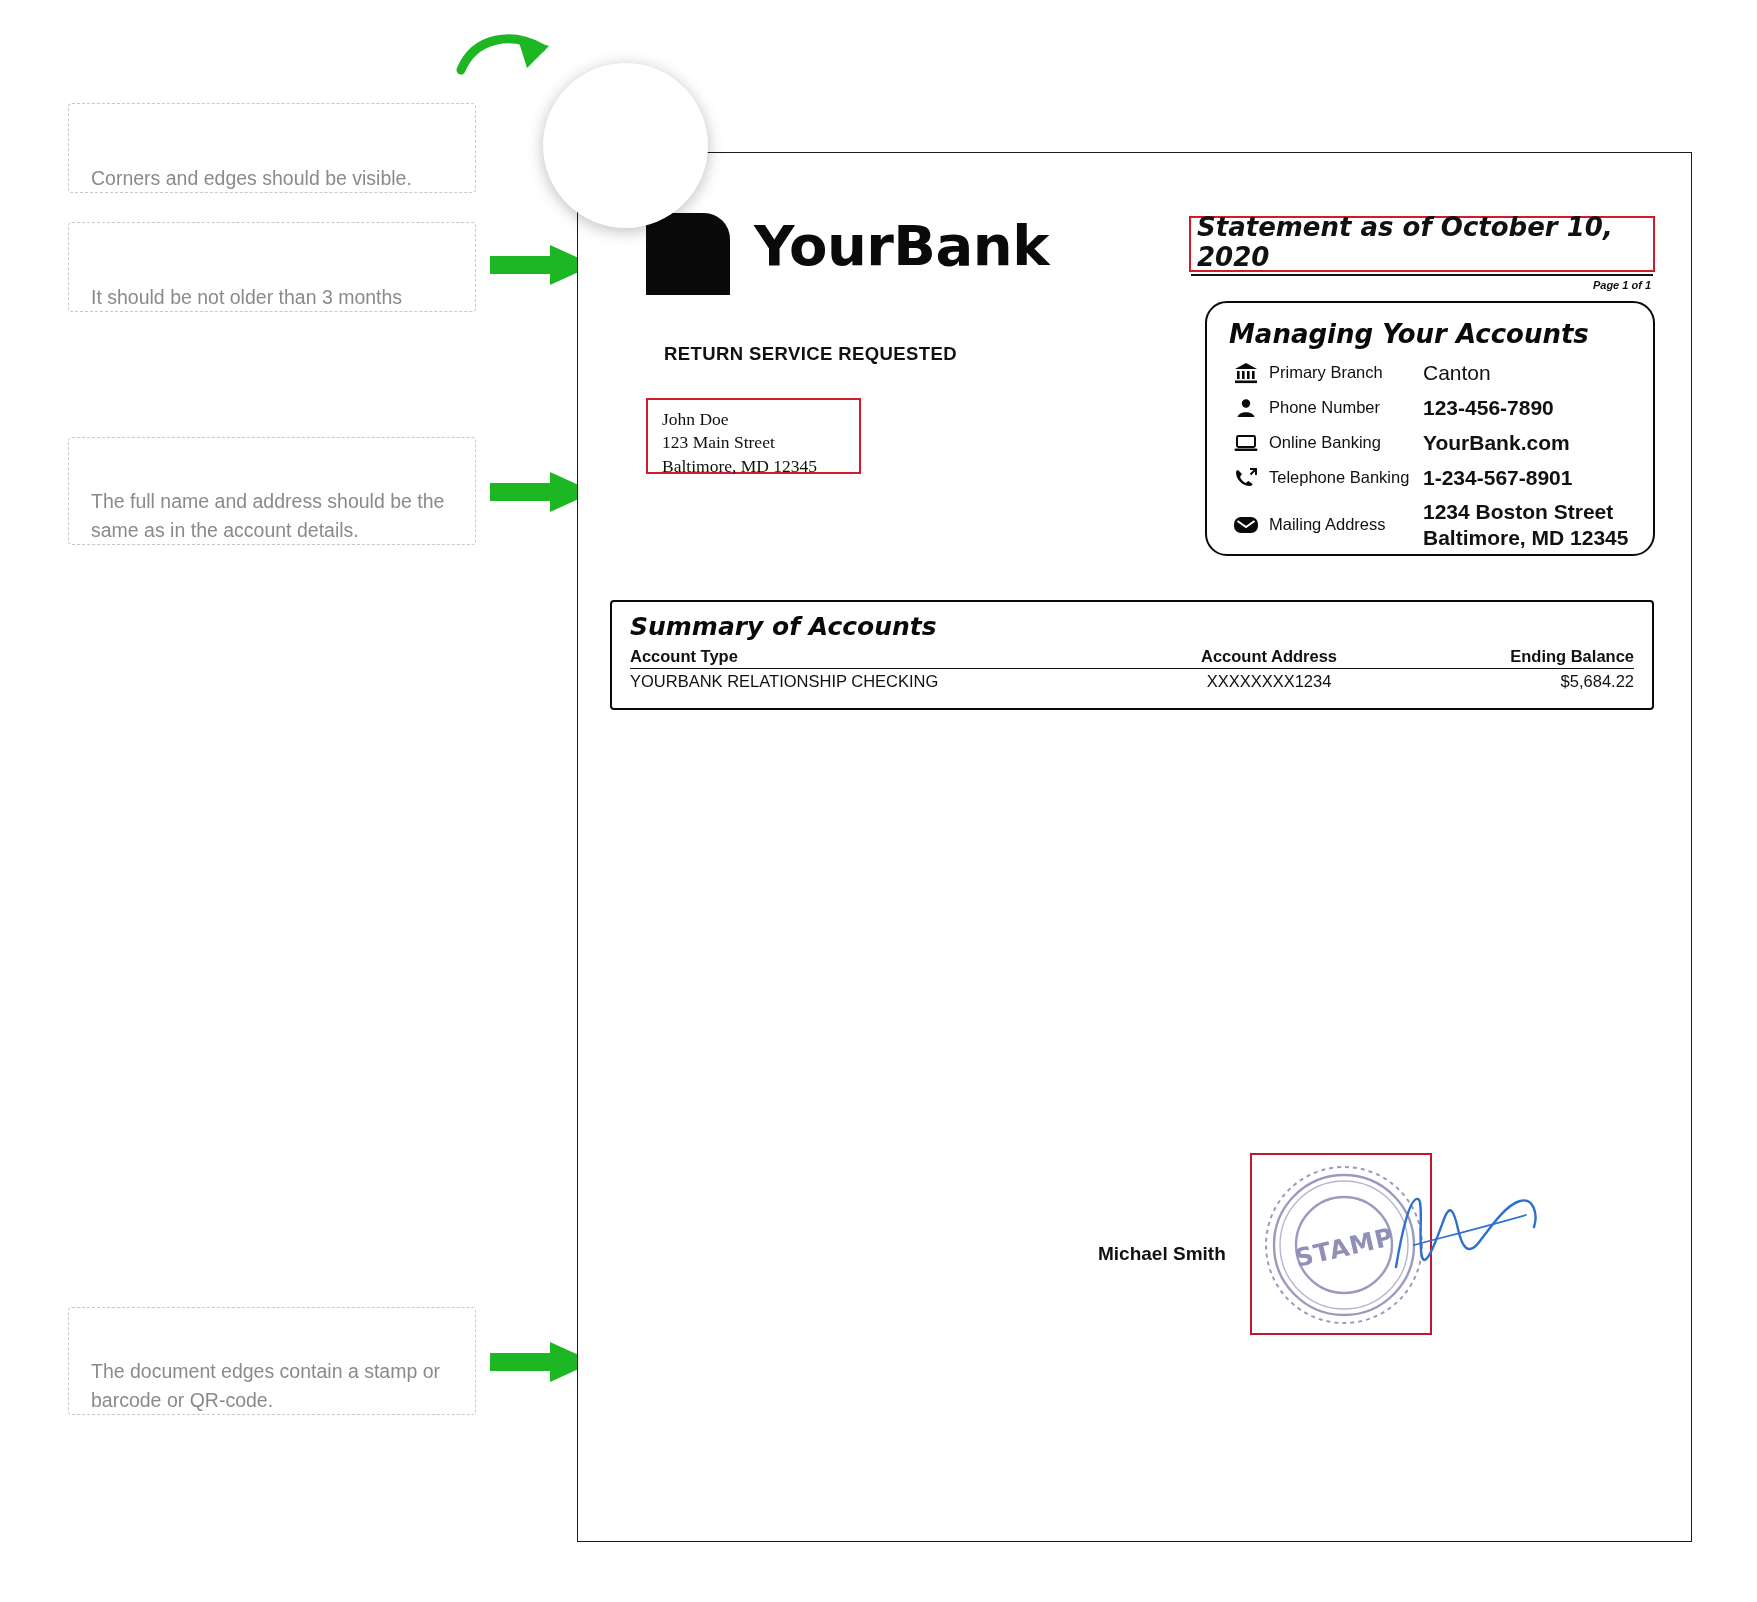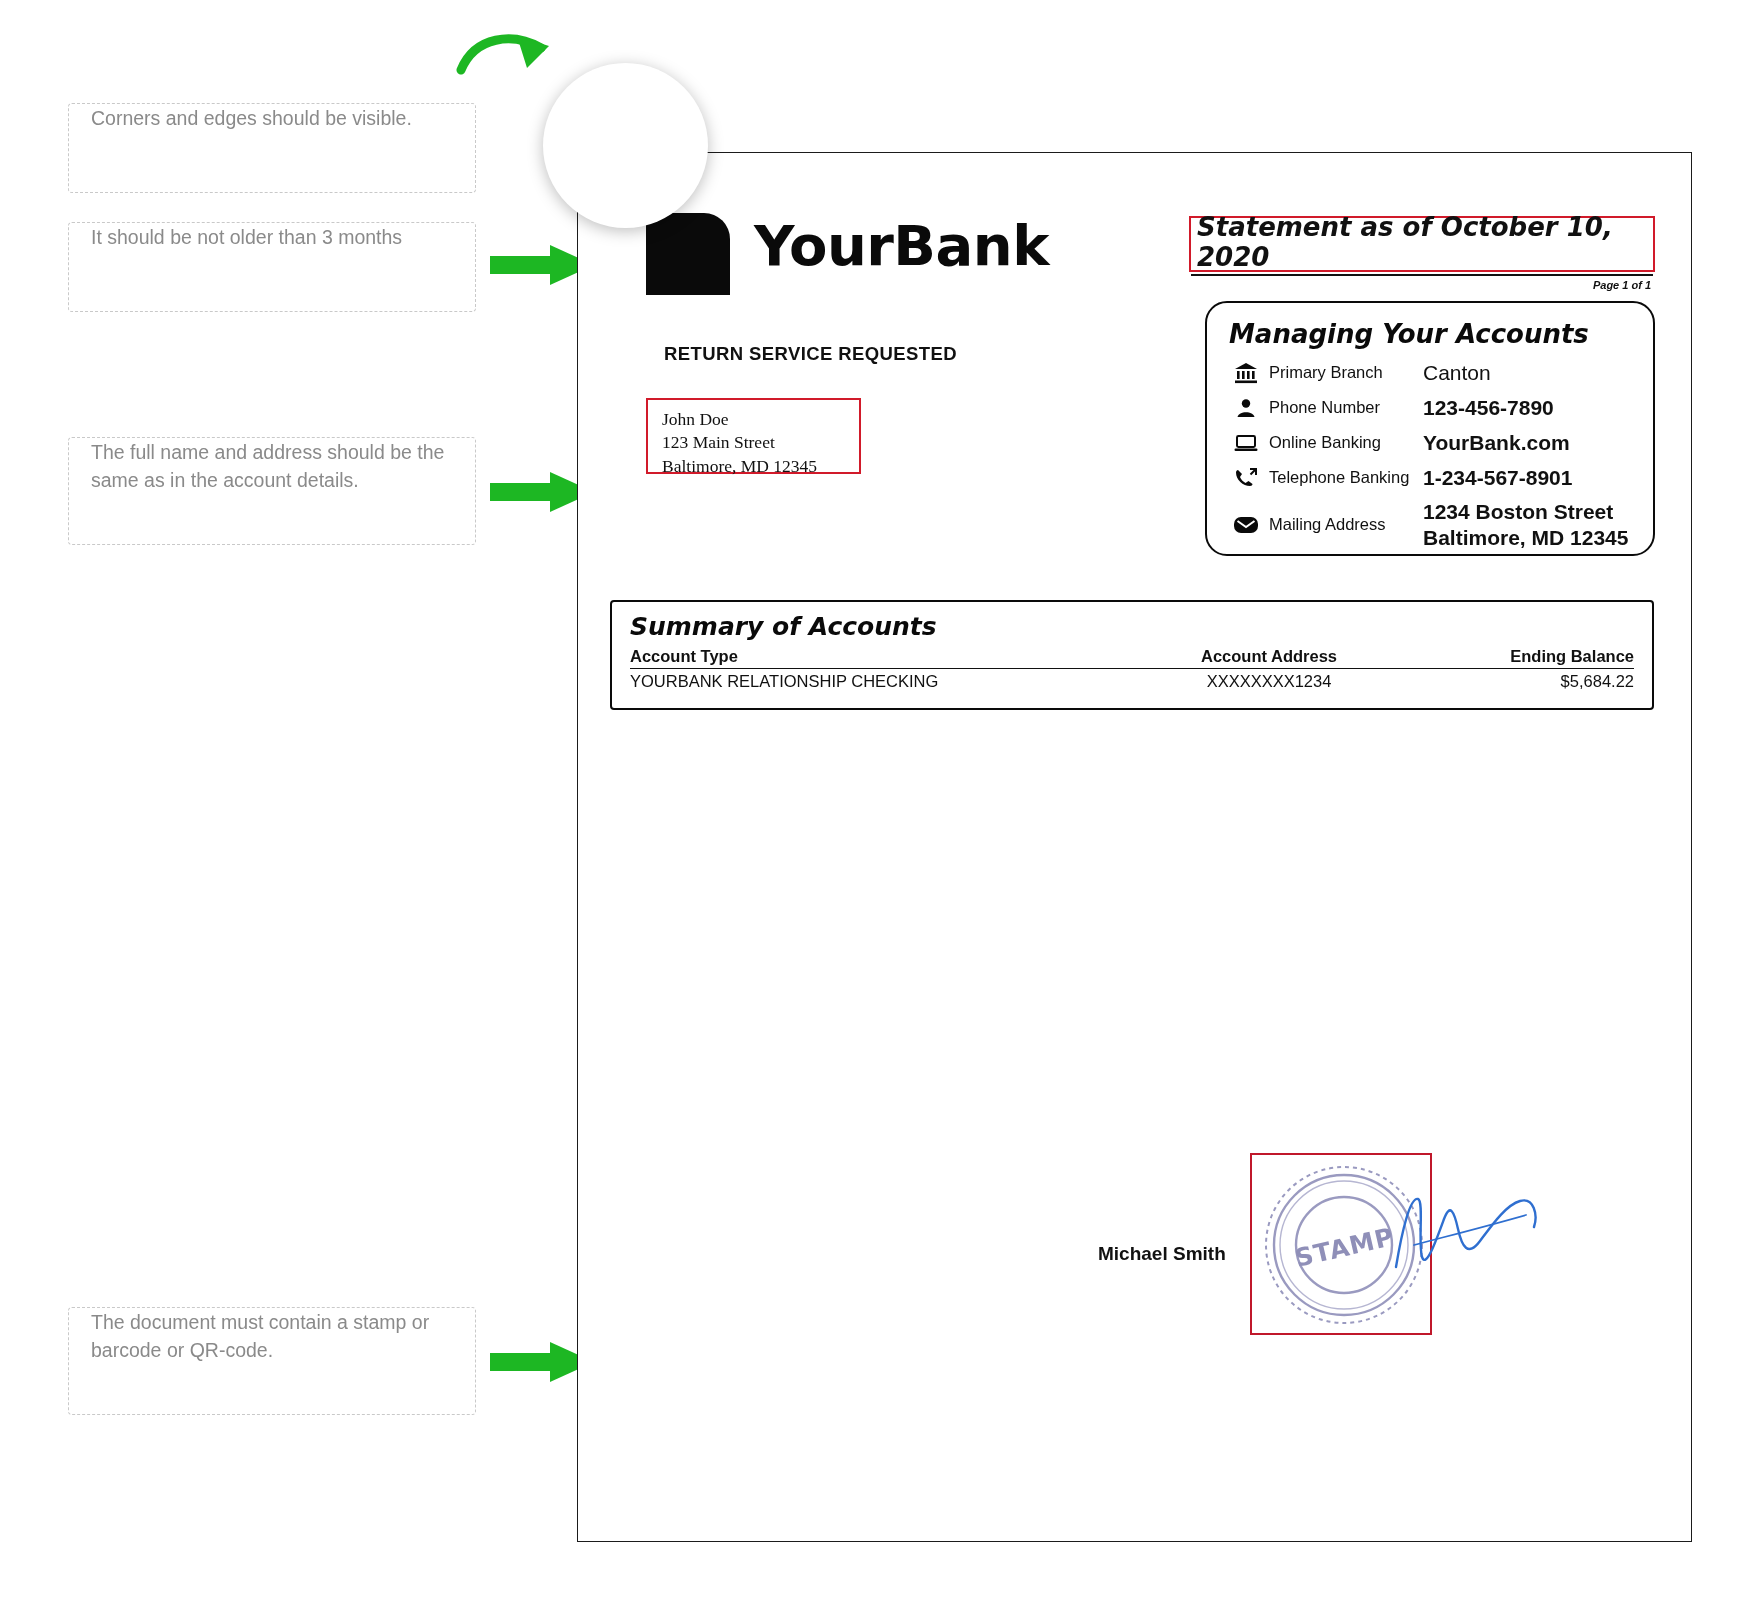--- a/index.html
+++ b/index.html
@@ -15,21 +15,21 @@
     overflow: hidden;
     background: #ffffff;
   }
 
   
   .callout {
     position: absolute;
     border: 1px dashed #c9c9c9;
     border-radius: 4px;
     display: flex;
-    align-items: flex-start;
+    align-items: flex-end;
     padding: 0 22px;
     color: #8a8a8a;
     font-size: 19.5px;
     line-height: 1.45;
     background: #fff;
   }
   #callout-0 { left: 68px; top: 103px;  width: 408px; height: 90px; }
   #callout-1 { left: 68px; top: 222px;  width: 408px; height: 90px; }
   #callout-2 { left: 68px; top: 437px;  width: 408px; height: 108px; }
   #callout-3 { left: 68px; top: 1307px; width: 408px; height: 108px; }
@@ -253,21 +253,21 @@
   <div class="callout" id="callout-0">
     <span>Corners and edges should be visible.</span>
   </div>
   <div class="callout" id="callout-1">
     <span>It should be not older than 3 months</span>
   </div>
   <div class="callout" id="callout-2">
     <span>The full name and address should be the same as in the account details.</span>
   </div>
   <div class="callout" id="callout-3">
-    <span>The document must contain a stamp or barcode or QR-code.</span>
+    <span>The document edges contain a stamp or barcode or QR-code.</span>
   </div>
 
   <div id="arrow-curve">
     <svg width="110" height="70" viewBox="0 0 110 70">
       <path d="M6,40 C20,6 58,2 86,18" stroke="#1db723" stroke-width="9" fill="none" stroke-linecap="round"></path>
       <path d="M62,6 L94,16 L72,38 Z" fill="#1db723"></path>
     </svg>
   </div>
 
   <div class="arrow" id="arrow-1">

